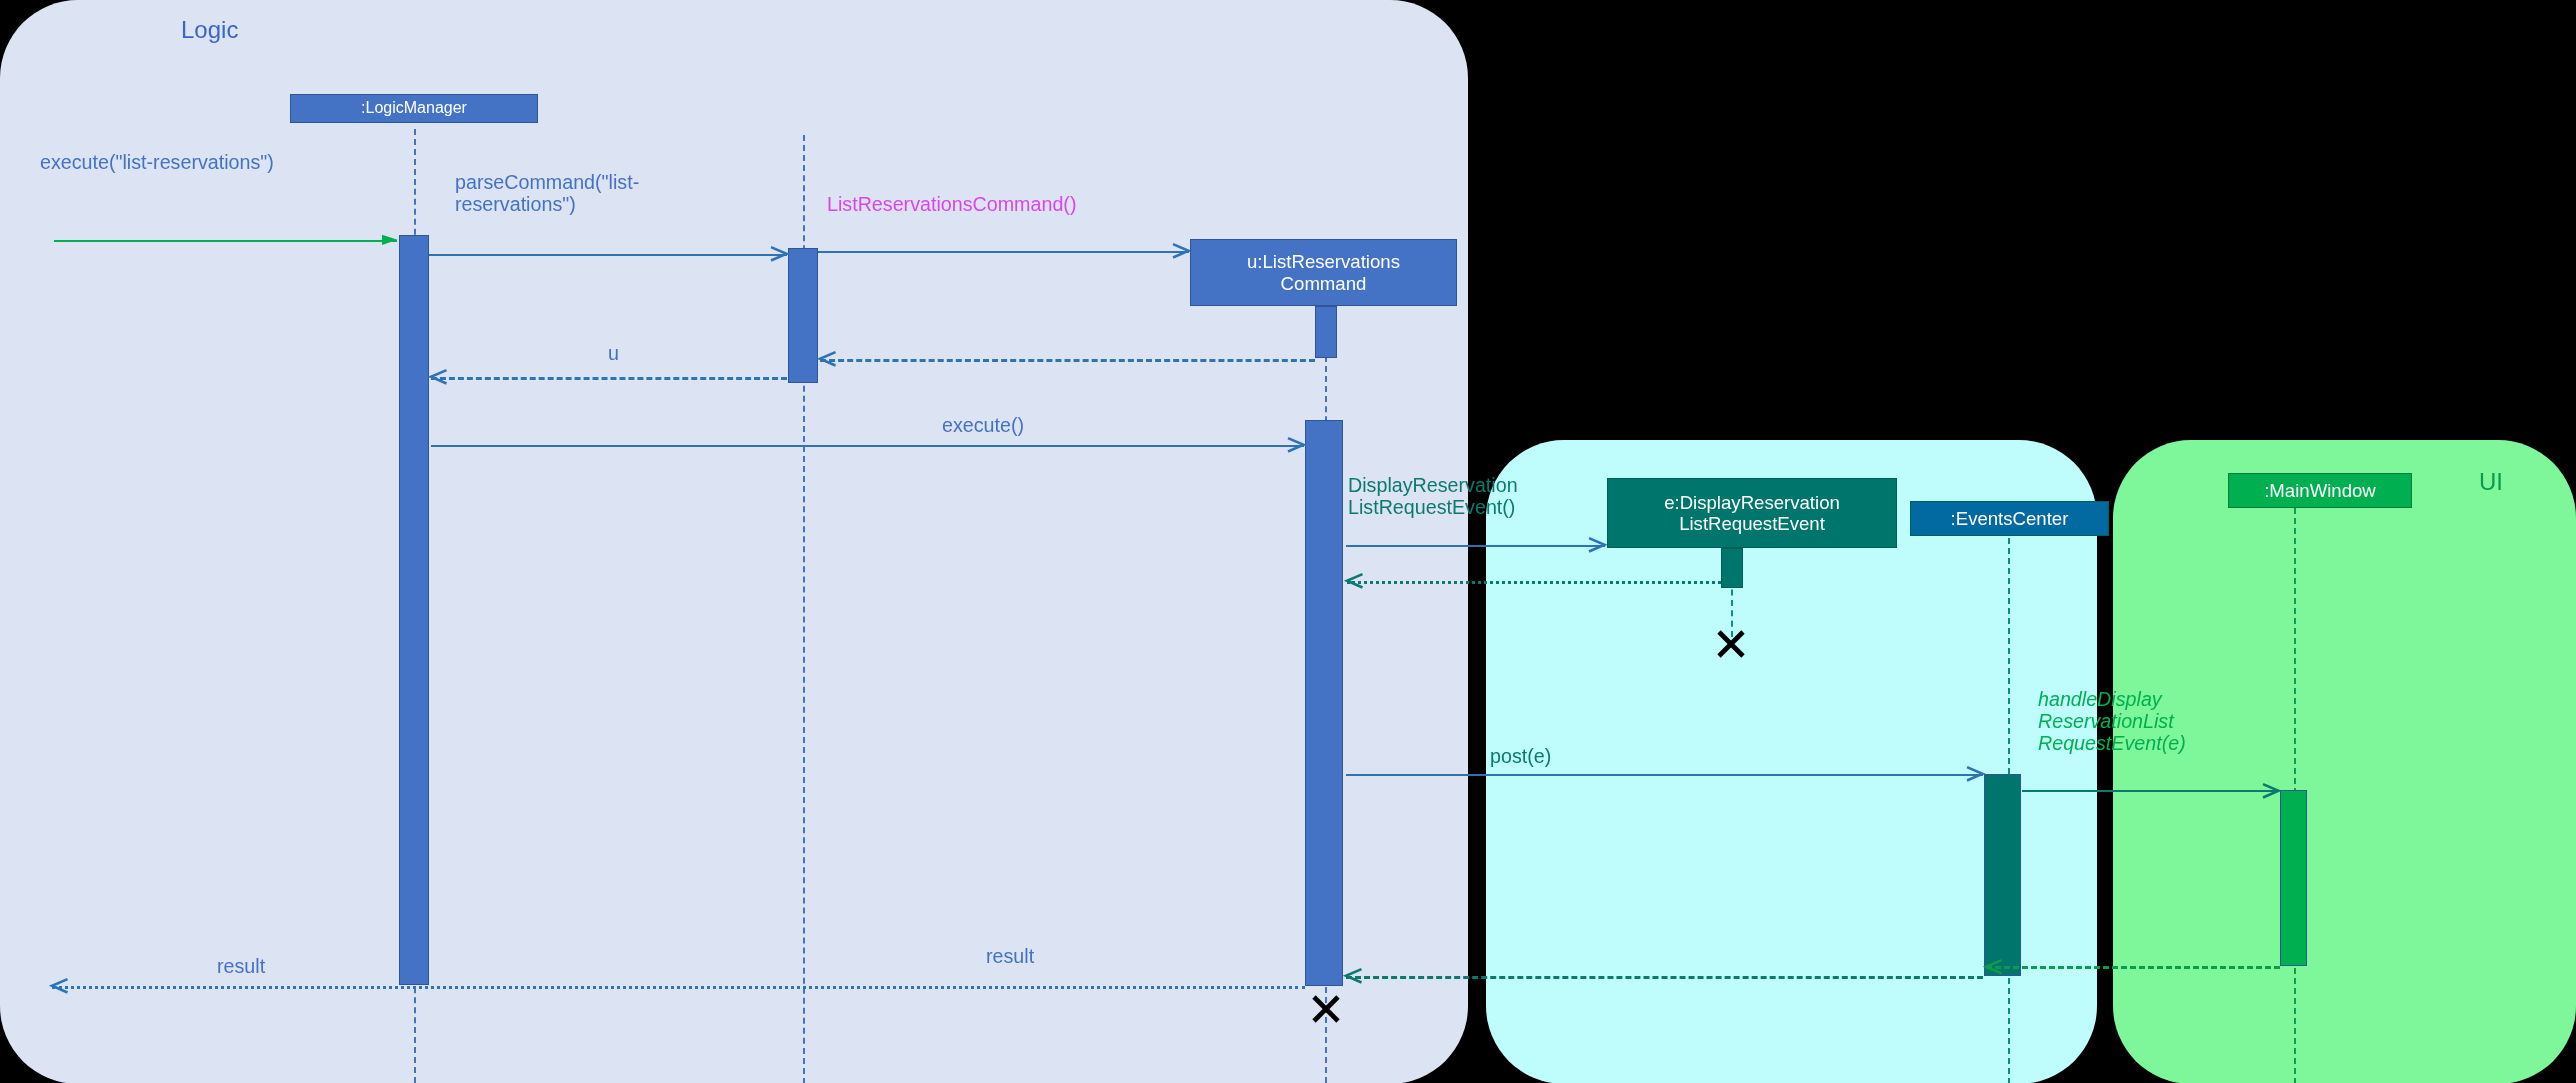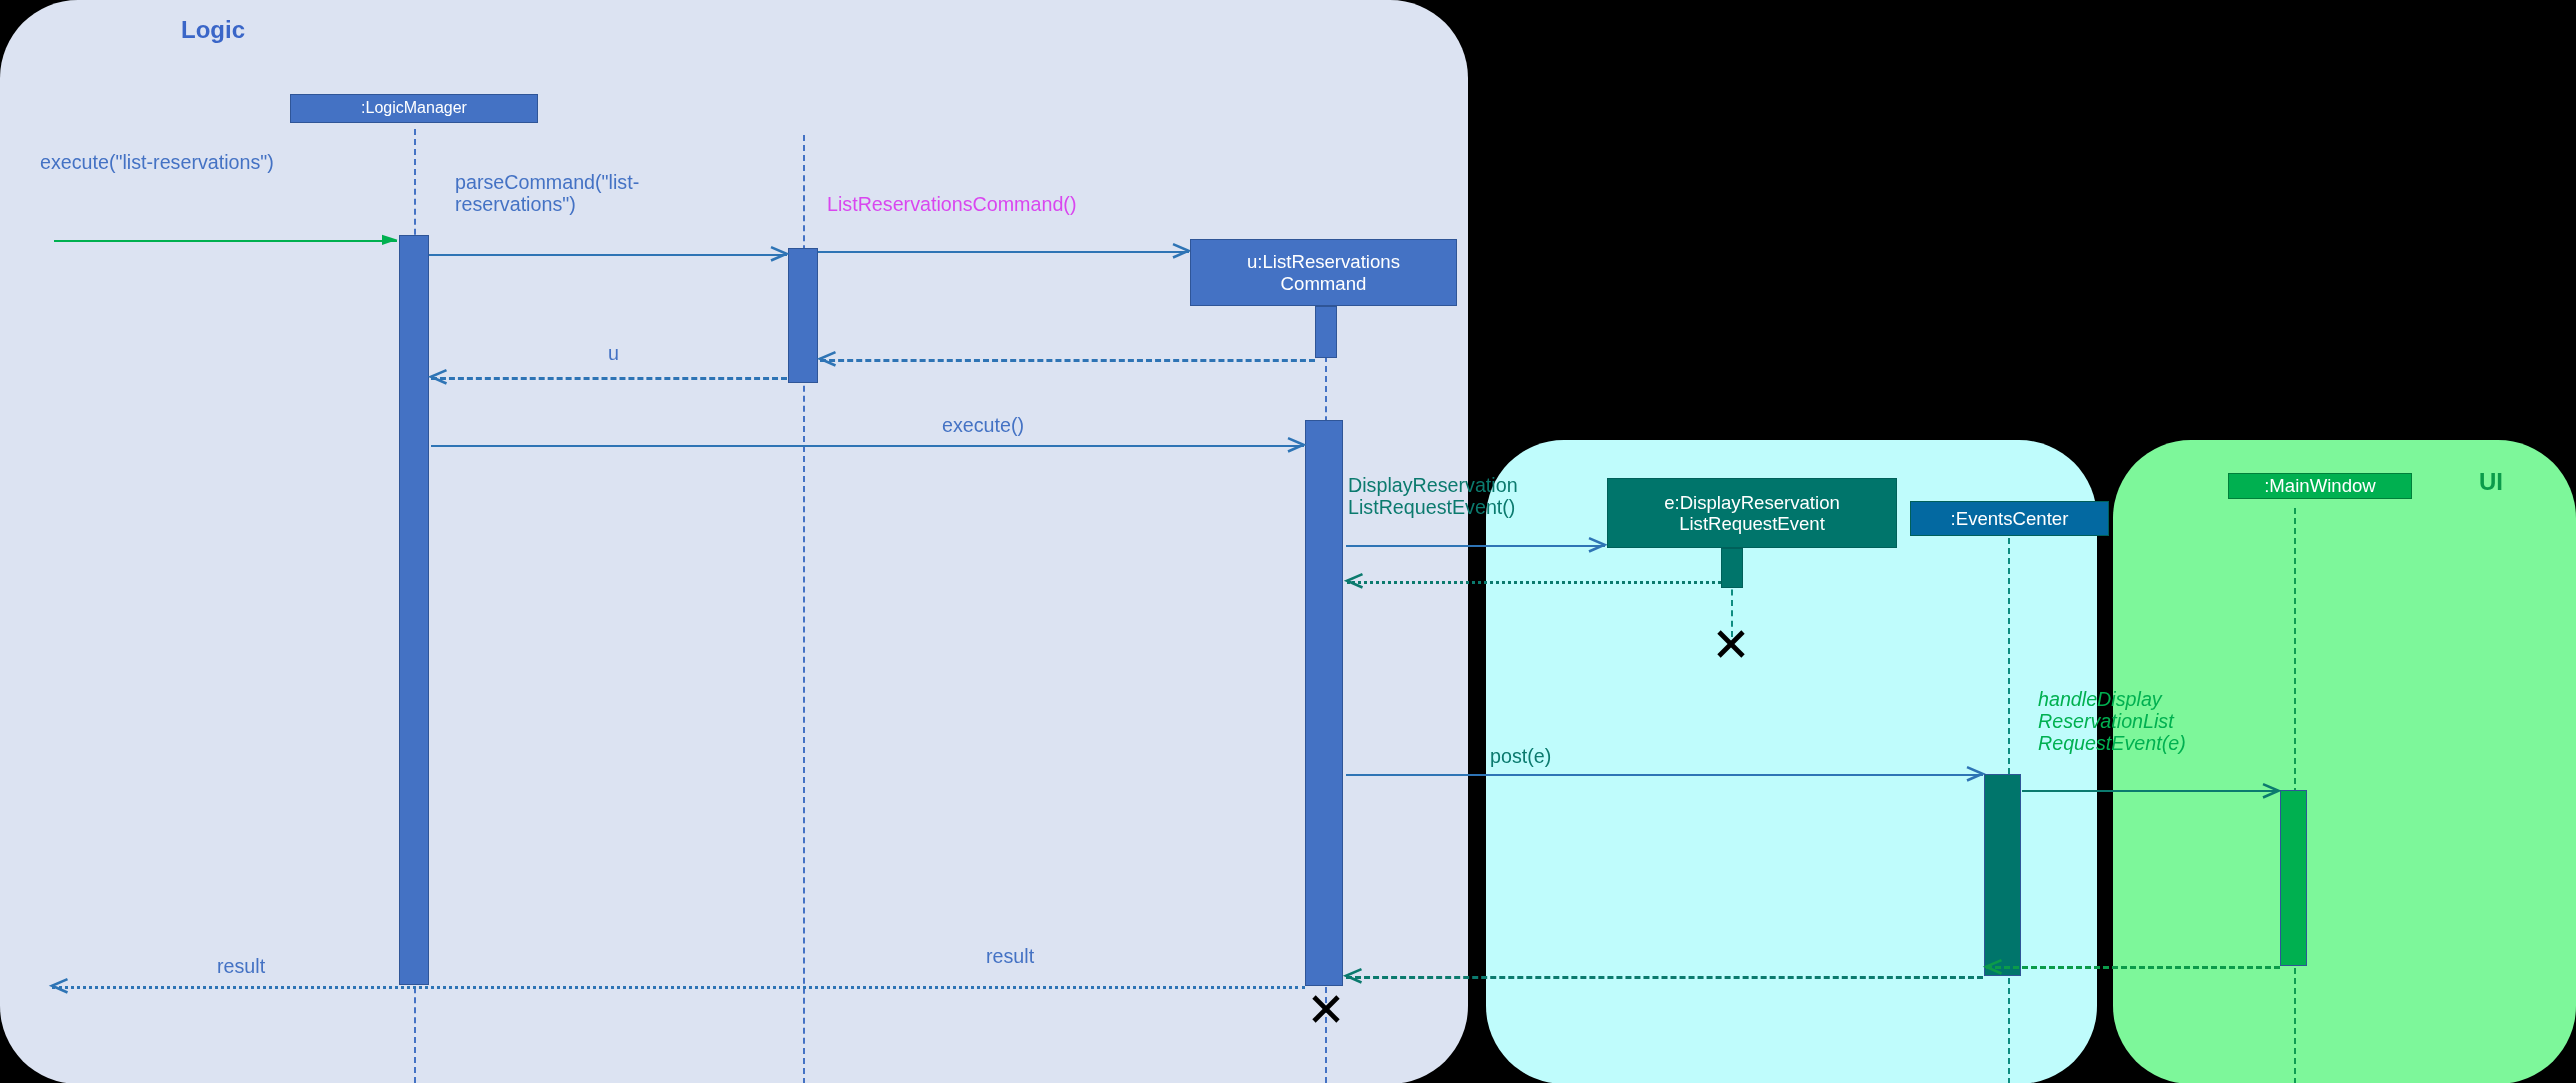--- a/index.html
+++ b/index.html
@@ -1,19 +1,19 @@
 <!DOCTYPE html>
 <html style="font-size:8.3px"><head>
 <meta charset="utf-8">
 <style>
   html,body{margin:0;padding:0;background:#000;}
   #stage{position:relative;width:2576px;height:1084px;background:#000;
          font-family:"Liberation Sans",sans-serif;overflow:hidden;}
   .panel{position:absolute;}
-  .panel-label{position:absolute;font-weight:bold;white-space:nowrap;}
+  .panel-label{position:absolute;font-weight:normal;white-space:nowrap;}
   .lifebox{position:absolute;display:flex;align-items:center;justify-content:center;
            text-align:center;color:#fff;box-sizing:border-box;line-height:1.15;}
   .lifeline{position:absolute;width:0;border-left-width:2.1px;border-left-style:dashed;}
   .act{position:absolute;box-sizing:border-box;border:1px solid #2F5597;}
   .msg{position:absolute;white-space:pre;line-height:1.12;}
   .aline{position:absolute;height:0;}
   .solid{border-top-width:2.6px;border-top-style:solid;}
   .dash{border-top-width:3.1px;border-top-style:dashed;}
   .dot{border-top-width:3.6px;border-top-style:dotted;}
   svg.xmark{position:absolute;overflow:visible;}
@@ -105,21 +105,21 @@
     <svg class="xmark" width="15.5" height="17.6" style="left: 52px; top: 977px;" viewBox="0 0 30 34">
       <path d="M30,4 L0,17 L30,30" fill="none" stroke="#2E74B5" stroke-width="5"></path>
     </svg>
     <div class="msg" style="left: 217px; top: 955px; font-size: 19.7px; color: rgb(68, 114, 196);">result</div>
     <div class="lifebox" style="left: 290px; top: 94px; width: 248px; height: 29px; background: rgb(68, 114, 196); border: 1px solid rgb(47, 85, 151); font-size: 16px; white-space: pre;">:LogicManager</div>
     <div class="lifebox" style="left: 1607px; top: 478px; width: 290px; height: 70px; background: rgb(0, 117, 107); border: 1px solid rgb(0, 96, 90); font-size: 18.6px; white-space: pre;">e:DisplayReservation
 ListRequestEvent</div>
     <div class="lifebox" style="left: 1190px; top: 239px; width: 267px; height: 67px; background: rgb(68, 114, 196); border: 1px solid rgb(47, 85, 151); font-size: 18.6px; white-space: pre;">u:ListReservations
 Command</div>
     <div class="lifebox" style="left: 1910px; top: 473px; width: 199px; height: 35px; background: #0369a1; border: 1px solid rgb(0, 96, 90); font-size: 18.6px; white-space: pre; margin-top: 28px;">:EventsCenter</div>
-    <div class="lifebox" style="left: 2228px; top: 473px; width: 184px; height: 26px; background: rgb(0, 176, 80); border: 1px solid rgb(0, 128, 58); font-size: 18.6px; white-space: pre;">:MainWindow</div>
+    <div class="lifebox" style="left: 2228px; top: 473px; width: 184px; height: 35px; background: rgb(0, 176, 80); border: 1px solid rgb(0, 128, 58); font-size: 18.6px; white-space: pre;">:MainWindow</div>
     <svg class="xmark" width="24" height="24" style="left: 1719px; top: 632px;" viewBox="0 0 46 46">
       <path d="M0,0 L46,46" stroke="#000000" stroke-width="9" fill="none"></path>
       <path d="M46,0 L0,46" stroke="#000000" stroke-width="9" fill="none"></path>
     </svg>
     <svg class="xmark" width="24" height="24" style="left: 1314px; top: 997px;" viewBox="0 0 46 46">
       <path d="M0,0 L46,46" stroke="#000000" stroke-width="9" fill="none"></path>
       <path d="M46,0 L0,46" stroke="#000000" stroke-width="9" fill="none"></path>
     </svg>
   </div>
 

